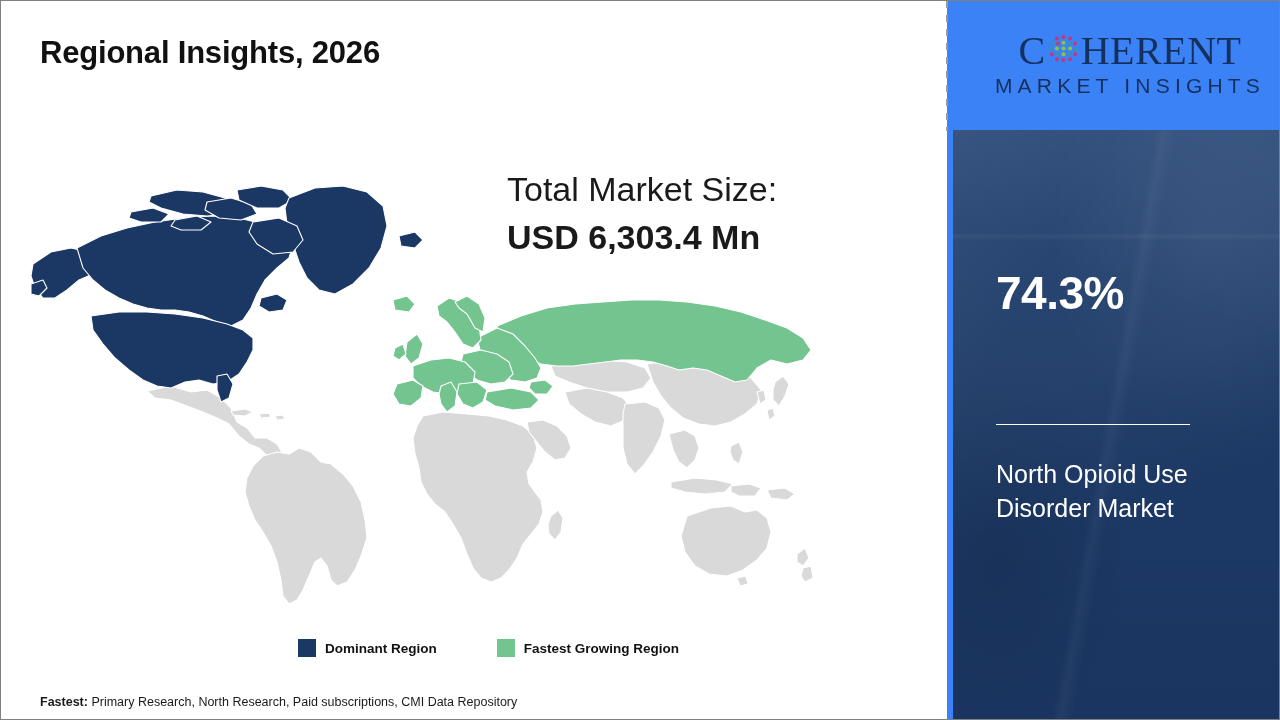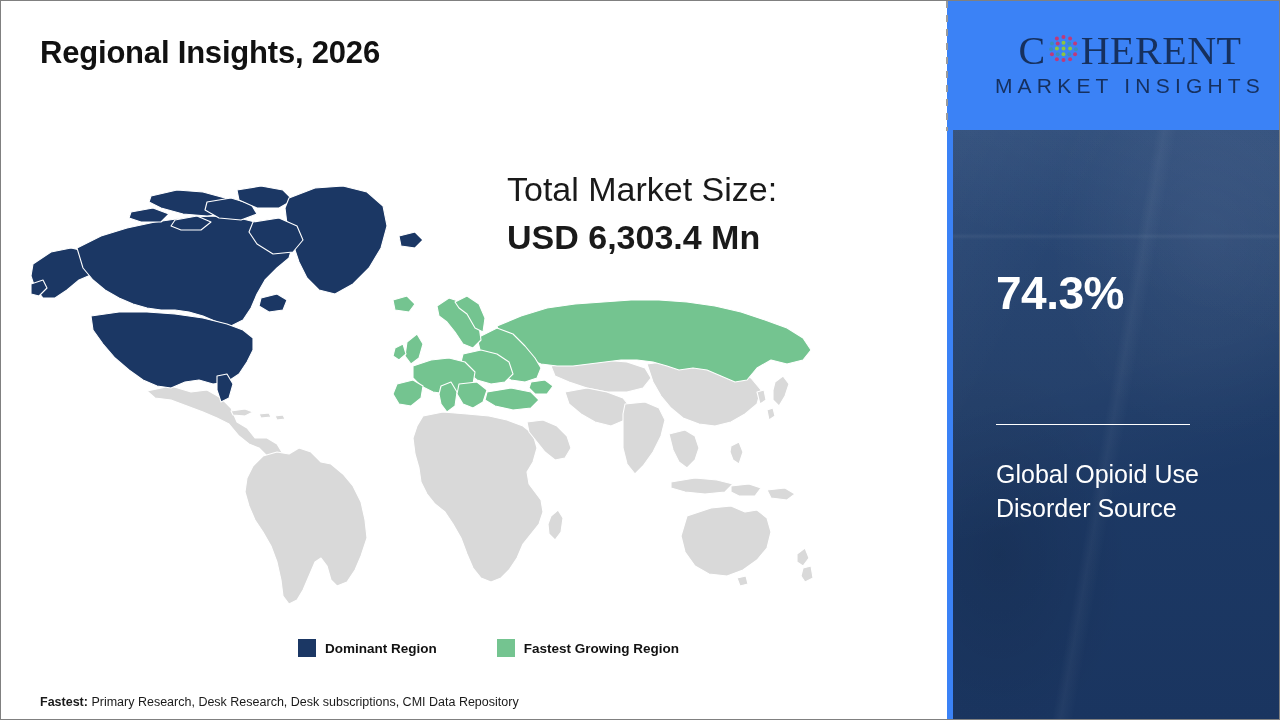--- a/index.html
+++ b/index.html
@@ -327,21 +327,21 @@
         <span class="legend-swatch dominant"></span>
         <span class="legend-label">Dominant Region</span>
       </div>
       <div class="legend-entry">
         <span class="legend-swatch fastest"></span>
         <span class="legend-label">Fastest Growing Region</span>
       </div>
     </div>
 
     <div id="source-line">
-      <span id="source-label">Fastest:</span><span id="source-text"> Primary Research, Desk Research, Desk subscriptions, CMI Data Repository</span>
+      <span id="source-label">Fastest:</span><span id="source-text"> Primary Research, North Research, Paid subscriptions, CMI Data Repository</span>
     </div>
 
   </div>
 
   <div id="vertical-divider"></div>
 
   <div id="brand-logo">
     <span id="logo-wordmark">
       <span class="letter">C</span><span id="logo-globe">
         <svg viewBox="0 0 40 40" xmlns="http://www.w3.org/2000/svg">
@@ -375,16 +375,16 @@
   </div>
 
   <div id="right-panel">
     <div id="panel-texture"></div>
 
     <div id="stat-percent">74.3%</div>
 
 
     <div id="panel-rule"></div>
 
-    <div id="market-name">Global Opioid Use Disorder Source</div>
+    <div id="market-name">North Opioid Use Disorder Market</div>
   </div>
 
 </div>
 
 </body></html>

